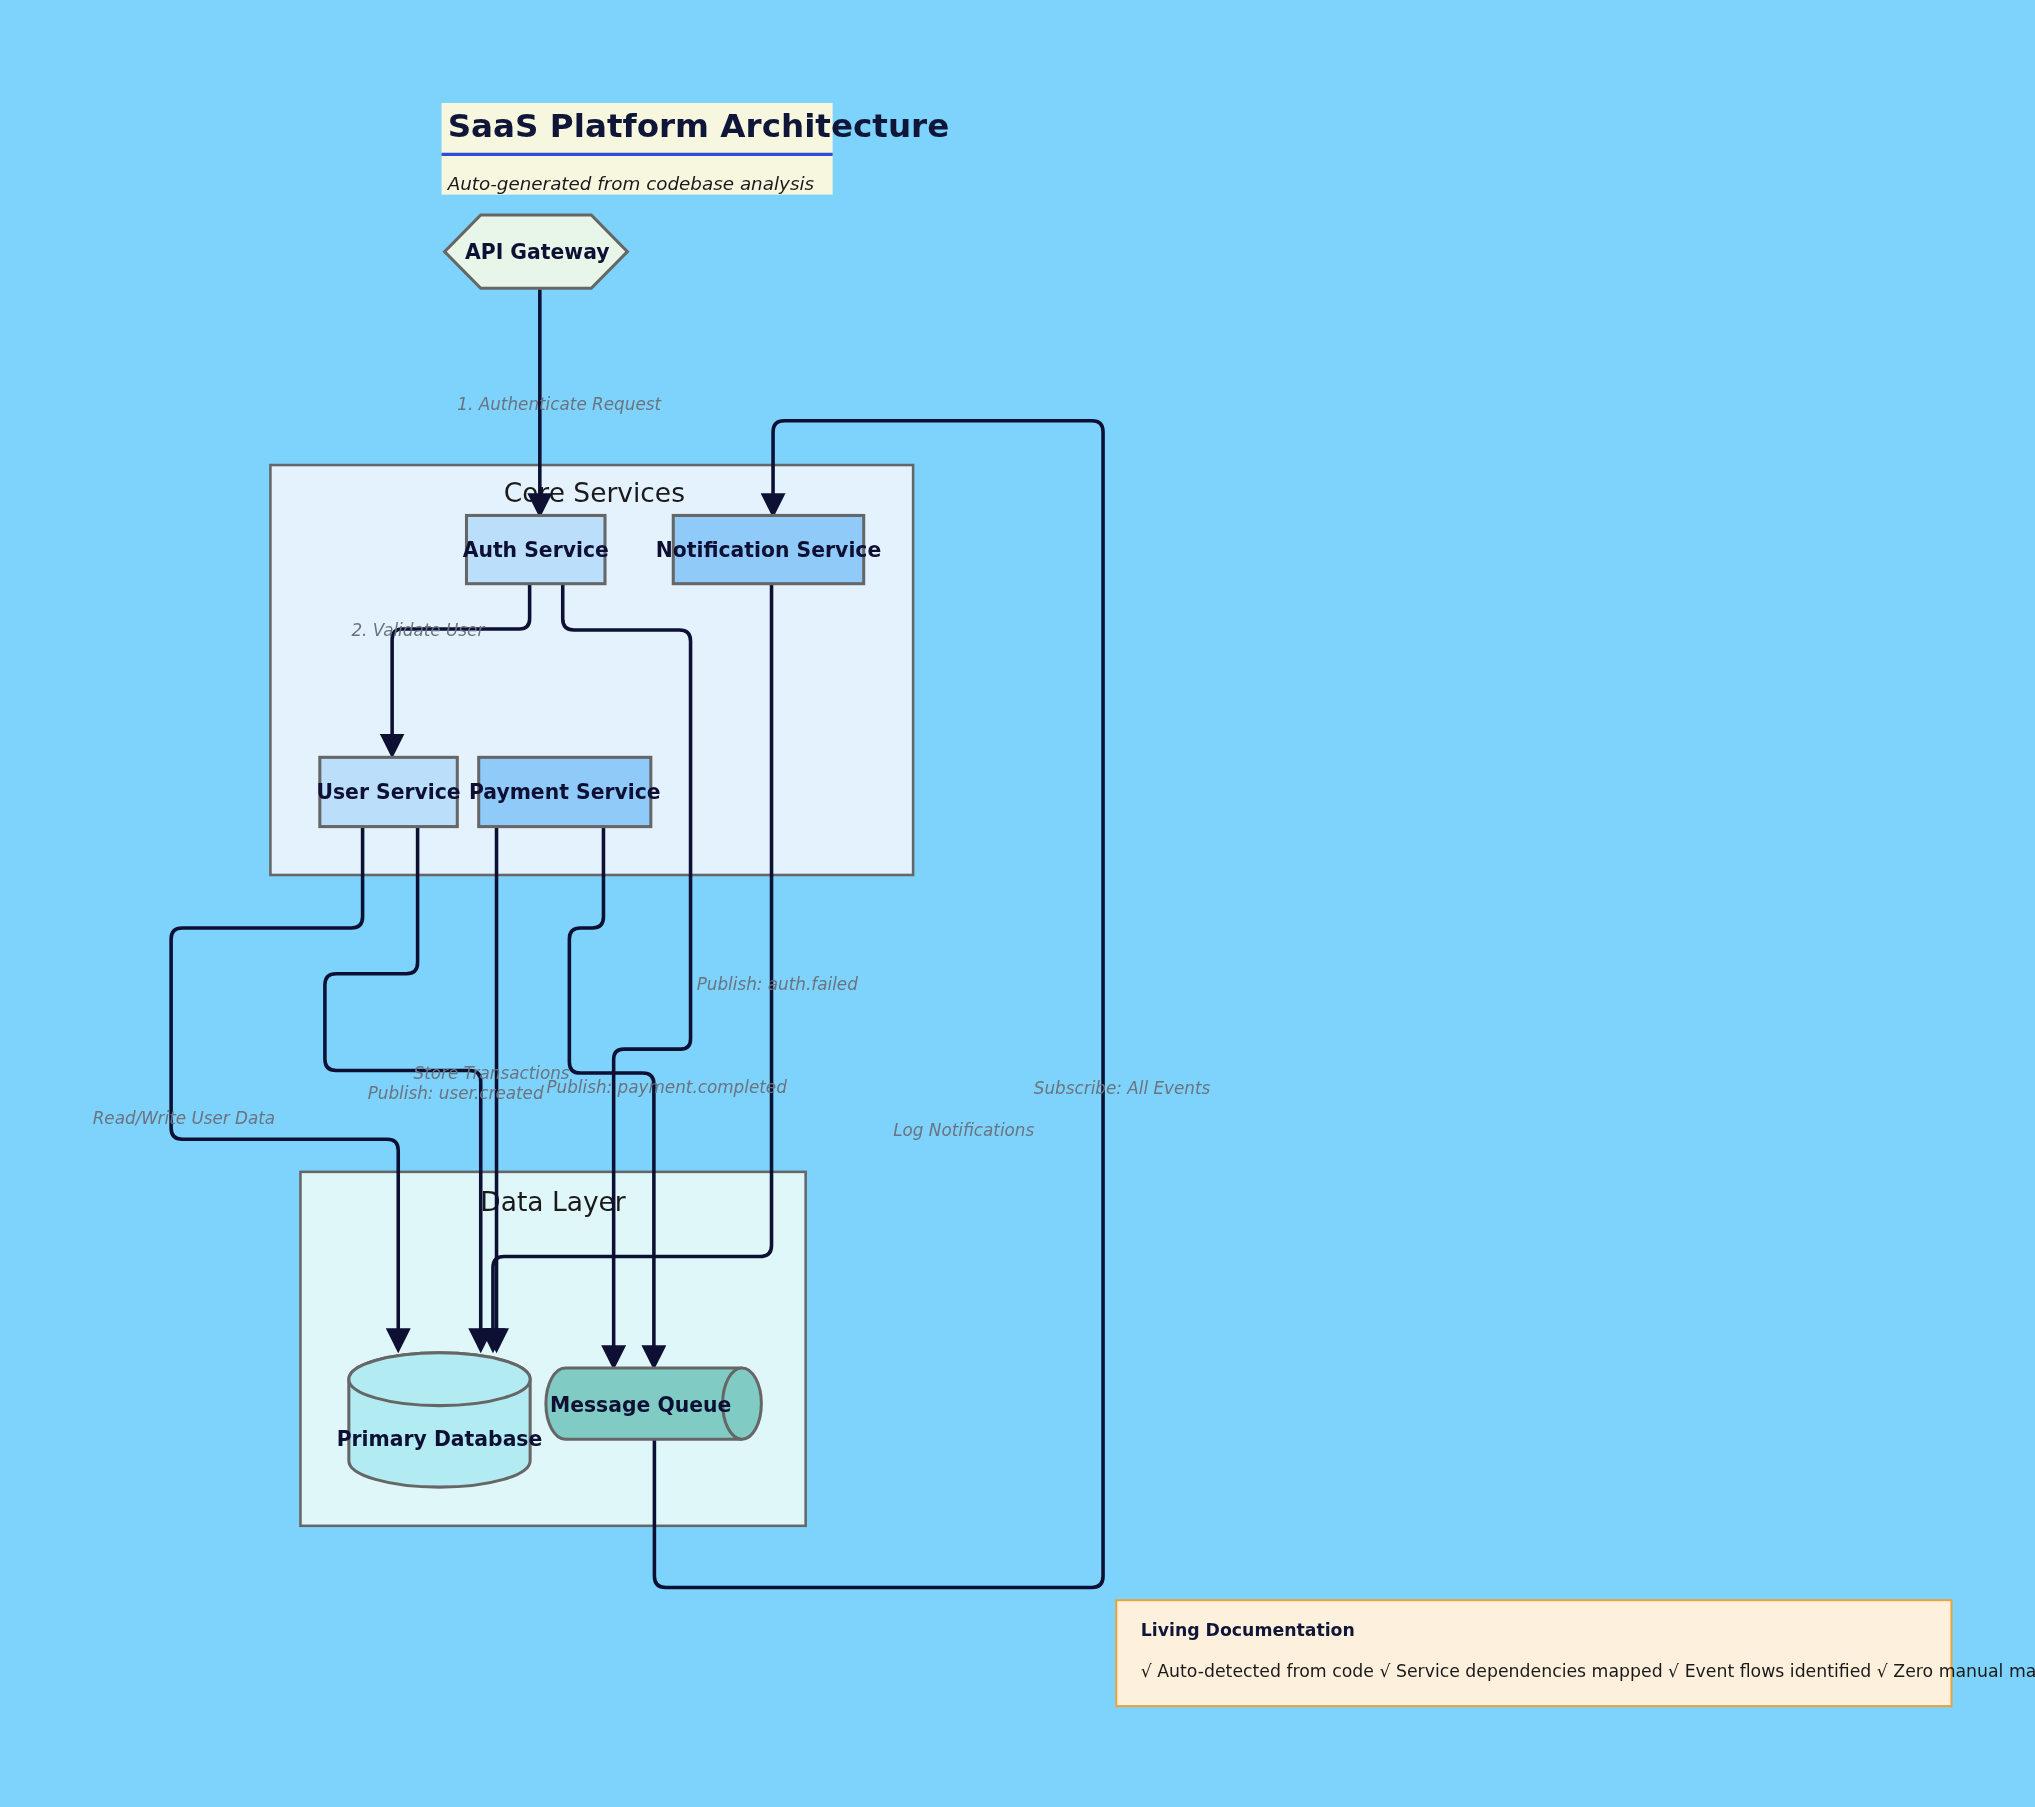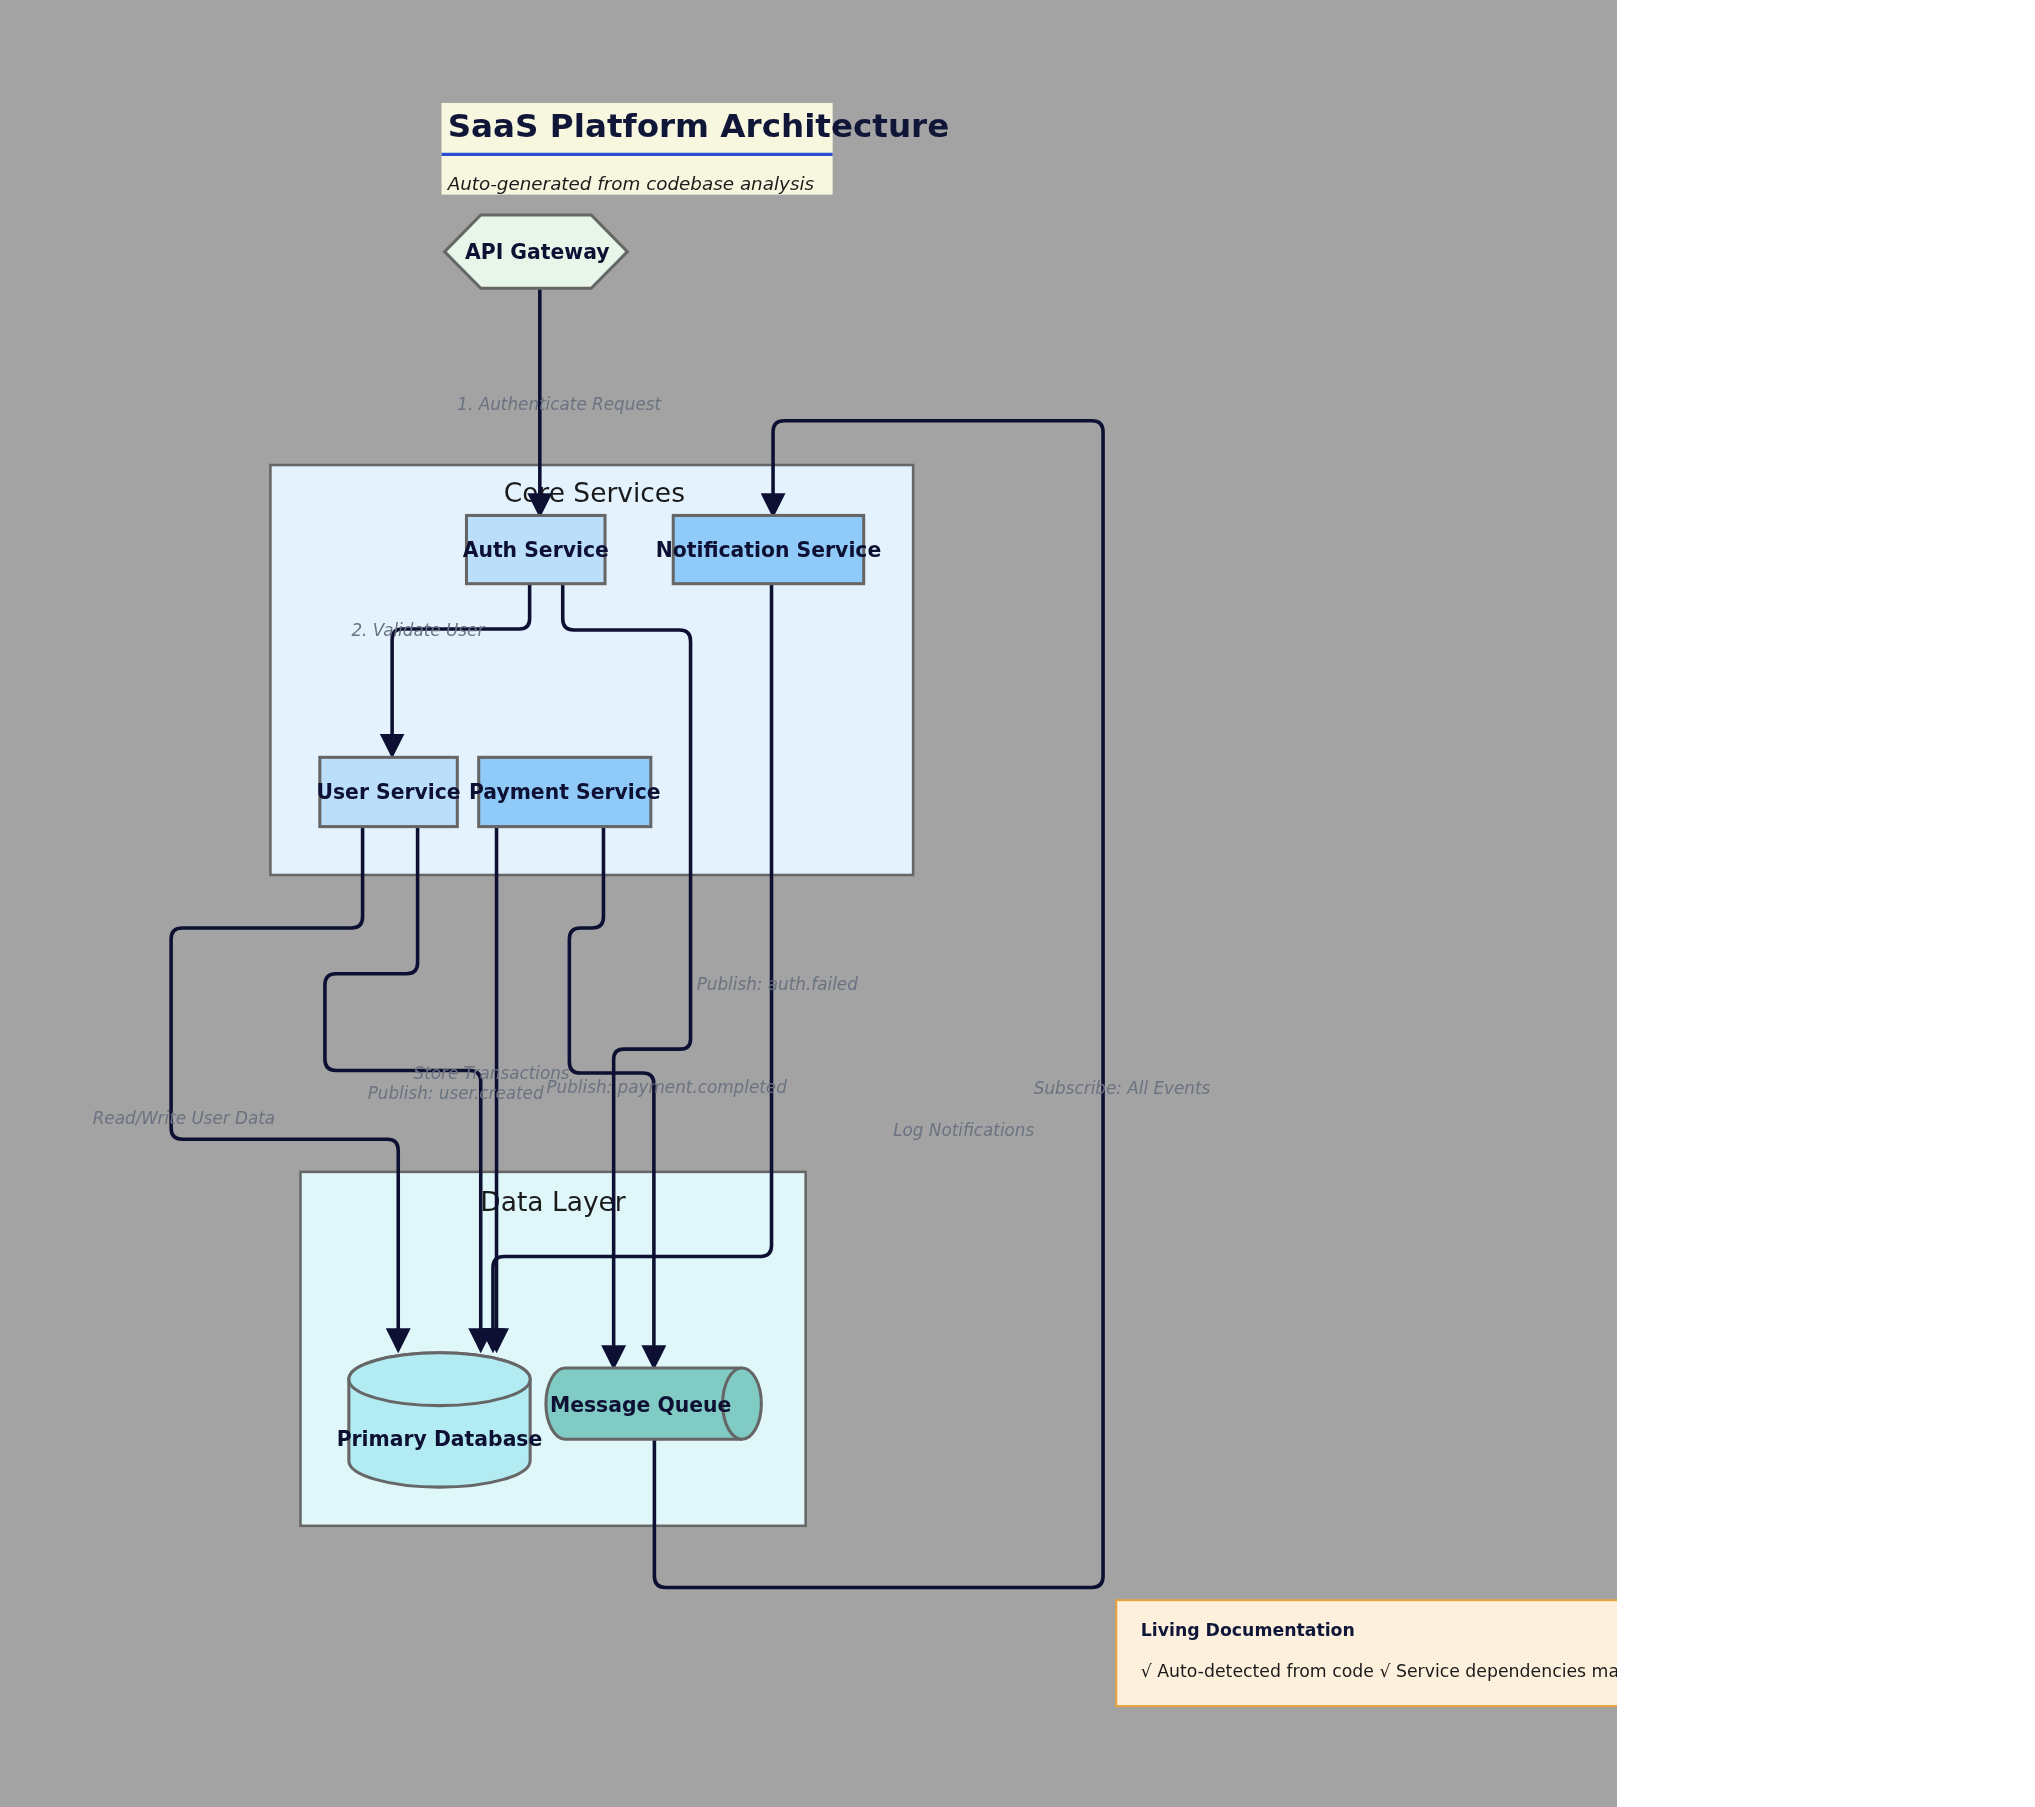--- a/index.html
+++ b/index.html
@@ -1,17 +1,17 @@
 <!DOCTYPE html>
 <html style="font-size:8.1px"><head>
 <meta charset="utf-8">
 <style>
   html,body{margin:0;padding:0;background:#ffffff;}
   body{width:2035px;height:1807px;font-family:"DejaVu Sans","Liberation Sans",sans-serif;}
-  #stage{position:relative;width:1617px;height:1807px;overflow:hidden;background:#a3a3a3;}
+  #stage{position:relative;width:2035px;height:1807px;overflow:hidden;background:#7dd3fc;}
   svg#diagram{position:absolute;left:0;top:0;width:2035px;height:1807px;}
 
   .cluster-rect{fill:#E3F2FD;stroke:#666666;stroke-width:5;}
   .cluster-rect.data{fill:#E0F7FA;}
   .cluster-title{font-size:52px;fill:#1a1a1a;font-family:"DejaVu Sans","Liberation Sans",sans-serif;text-anchor:middle;}
 
   .node-rect{stroke:#666666;stroke-width:6;}
   .node-rect.light{fill:#BBDEFB;}
   .node-rect.dark{fill:#90CAF9;}
   .node-label{font-size:40px;font-weight:bold;fill:#0d1033;text-anchor:middle;dominant-baseline:middle;

